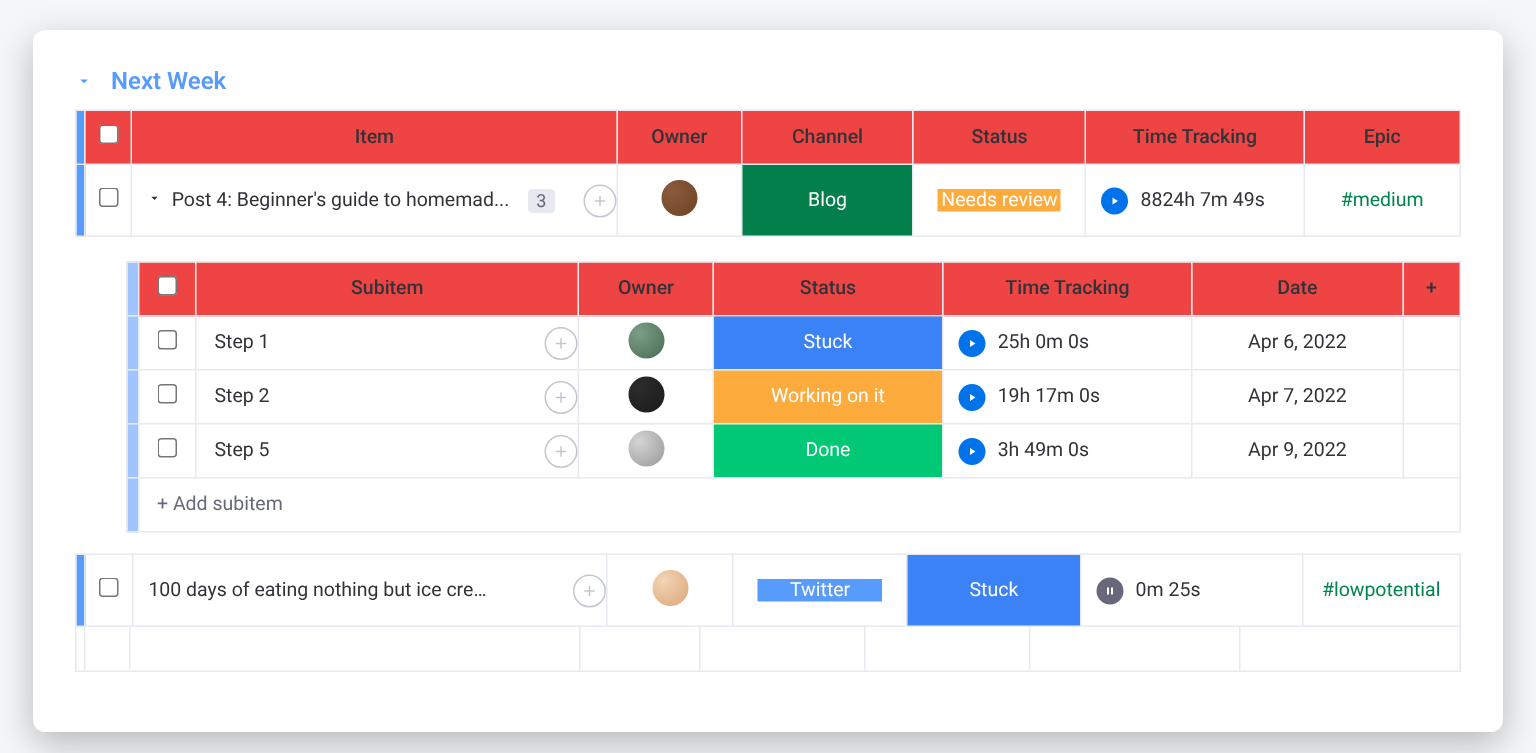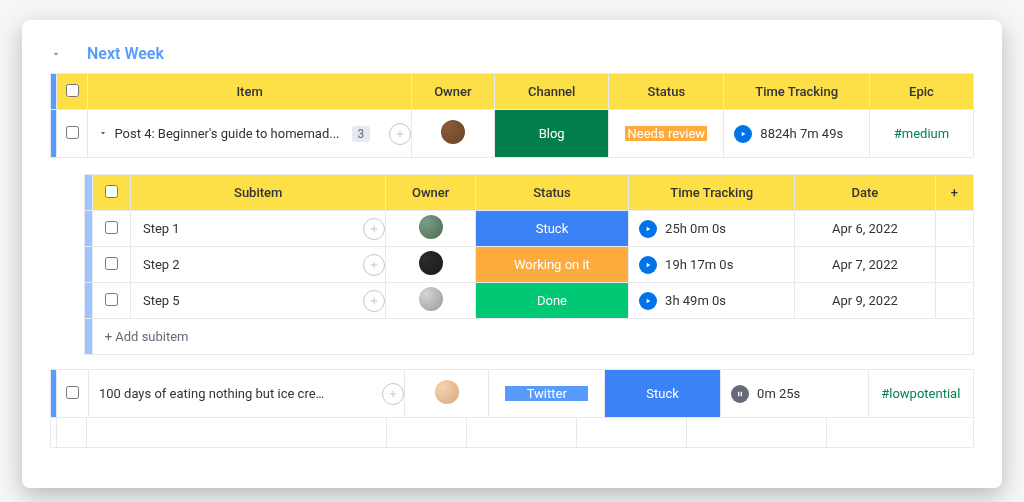--- a/index.html
+++ b/index.html
@@ -14,41 +14,41 @@
     background: #fff;
     border-radius: 8px;
     box-shadow: 0 8px 24px rgba(0,0,0,0.25);
     padding: 24px 28px 40px 28px;
     width: 980px;
     margin: 0 auto;
   }
   .group-header {
     display: flex;
     align-items: center;
-    gap: 25px;
+    gap: 12px;
     color: #579bfc;
     font-weight: 600;
     font-size: 16px;
     margin-bottom: 10px;
     cursor: pointer;
   }
   .chevron { display: inline-flex; }
   table.grid {
     border-collapse: collapse;
     width: 100%;
   }
   table.grid th, table.grid td {
     border: 1px solid #e6e9ef;
     height: 36px;
     font-size: 13px;
     text-align: center;
     vertical-align: middle;
     white-space: nowrap;
   }
-  table.grid th { font-weight: 500; color: #323338; background:#fde047; }
+  table.grid th { font-weight: 500; color: #323338; background:#ef4444; }
   .left-bar { width: 6px; background:#579bfc; border:none; padding:0; }
   .chk { width: 30px; }
   .chk input { cursor:pointer; }
   .item-cell { text-align: left !important; padding-left: 10px; position:relative; }
   .subitem-cell { text-align:left !important; padding-left:12px; }
   .owner-cell, .sub-owner-cell { width: 70px; }
   .status-pill {
     display: inline-flex; align-items:center; justify-content:center;
     width:100%; height:100%; color:#fff; font-size:13px;text-align:right;
   }

